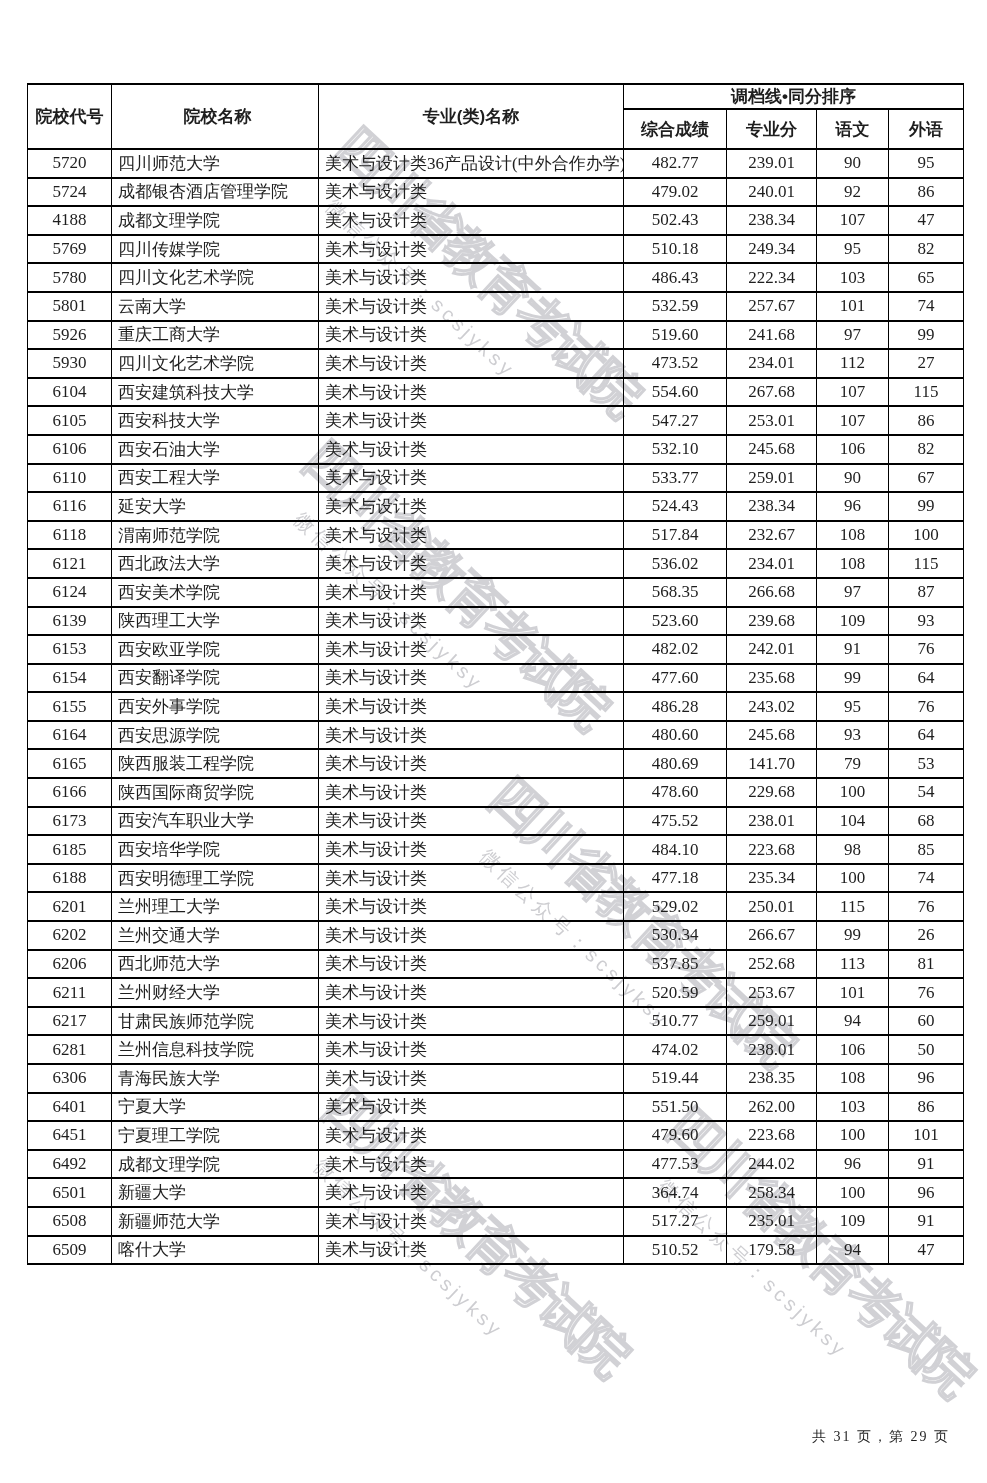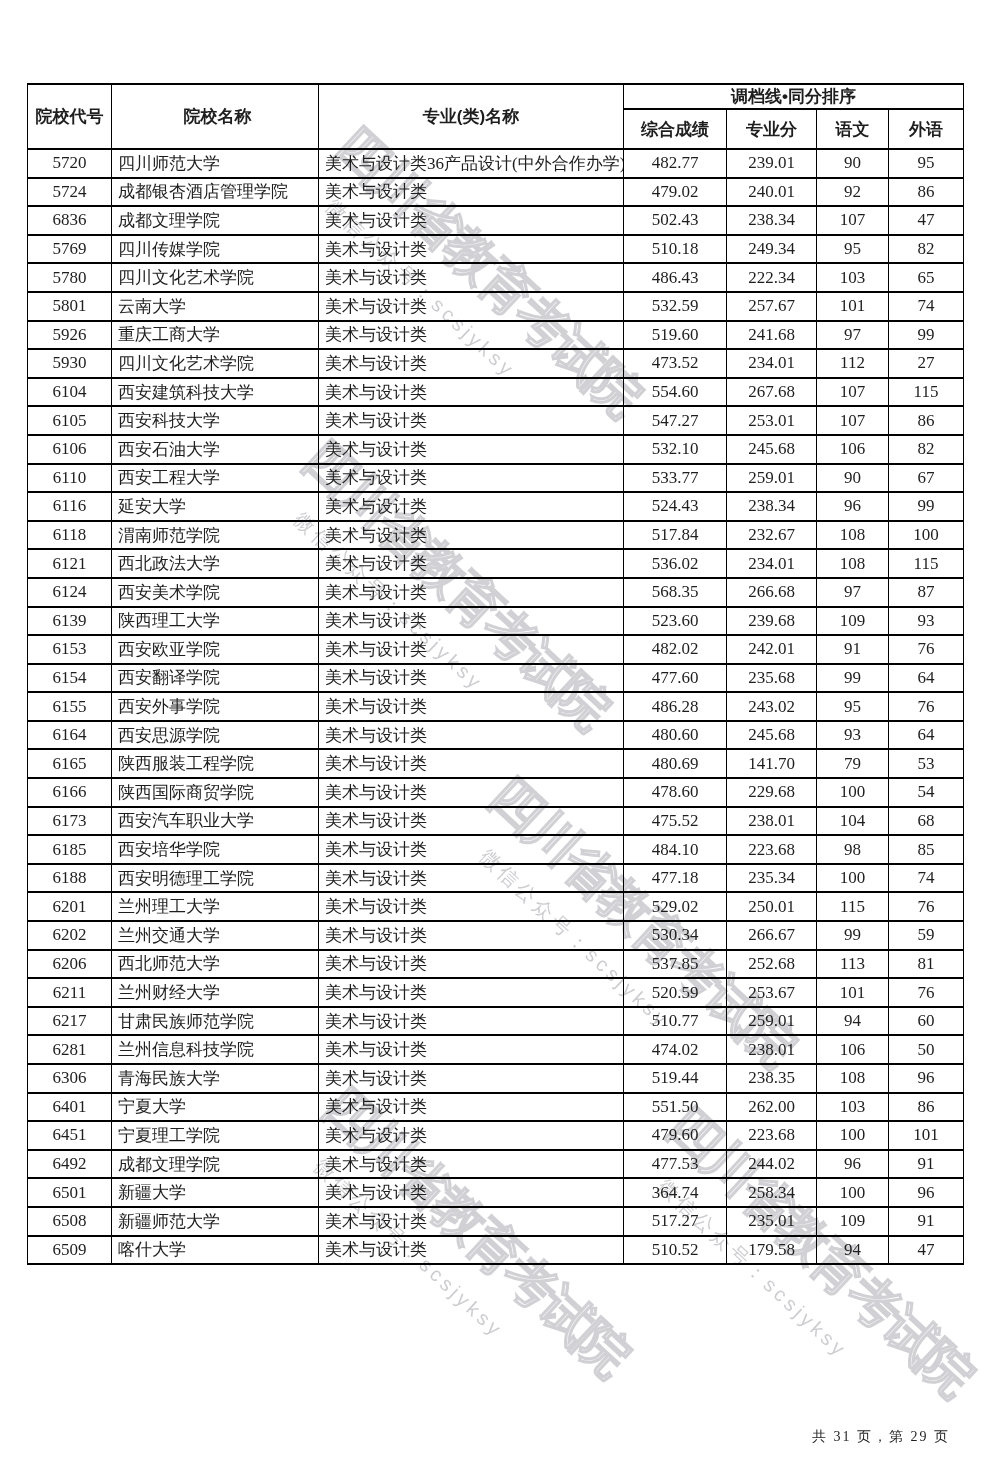--- a/index.html
+++ b/index.html
@@ -110,21 +110,21 @@
         <tr>
           <td class="c0">5724</td>
           <td class="c1">成都银杏酒店管理学院</td>
           <td class="c2">美术与设计类</td>
           <td class="c3">479.02</td>
           <td class="c4">240.01</td>
           <td class="c5">92</td>
           <td class="c6">86</td>
         </tr>
         <tr>
-          <td class="c0">6836</td>
+          <td class="c0">4188</td>
           <td class="c1">成都文理学院</td>
           <td class="c2">美术与设计类</td>
           <td class="c3">502.43</td>
           <td class="c4">238.34</td>
           <td class="c5">107</td>
           <td class="c6">47</td>
         </tr>
         <tr>
           <td class="c0">5769</td>
           <td class="c1">四川传媒学院</td>
@@ -341,21 +341,21 @@
           <td class="c5">115</td>
           <td class="c6">76</td>
         </tr>
         <tr>
           <td class="c0">6202</td>
           <td class="c1">兰州交通大学</td>
           <td class="c2">美术与设计类</td>
           <td class="c3">530.34</td>
           <td class="c4">266.67</td>
           <td class="c5">99</td>
-          <td class="c6">59</td>
+          <td class="c6">26</td>
         </tr>
         <tr>
           <td class="c0">6206</td>
           <td class="c1">西北师范大学</td>
           <td class="c2">美术与设计类</td>
           <td class="c3">537.85</td>
           <td class="c4">252.68</td>
           <td class="c5">113</td>
           <td class="c6">81</td>
         </tr>

